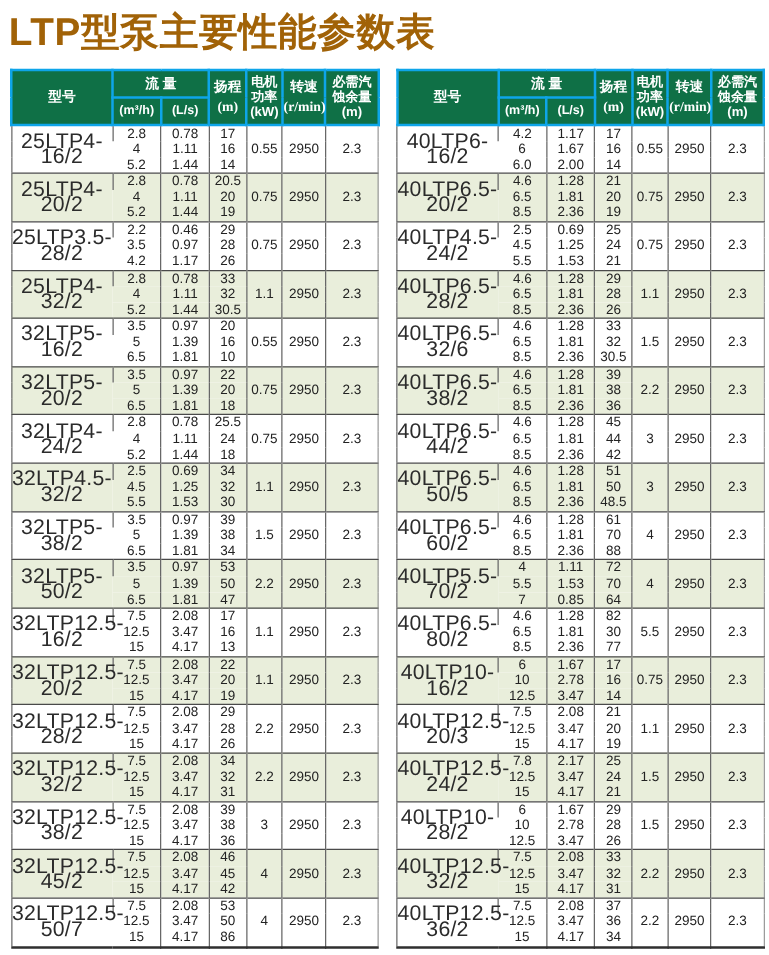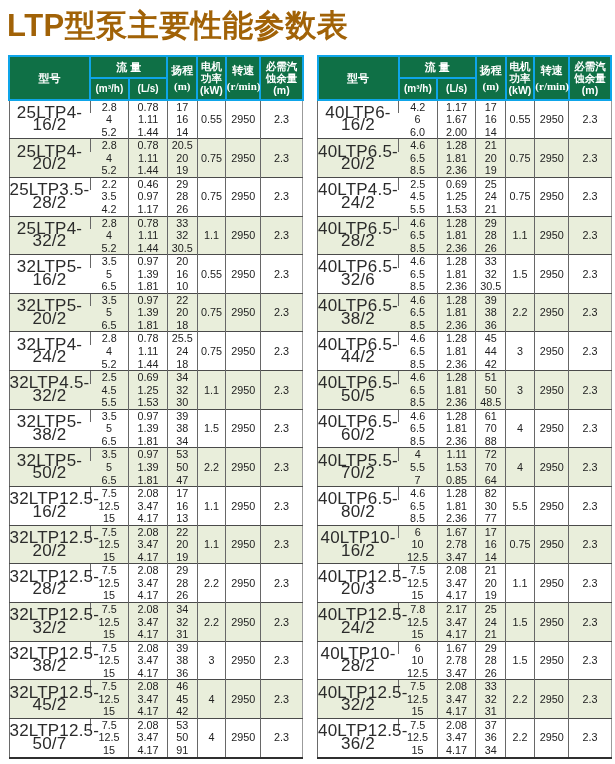--- a/index.html
+++ b/index.html
@@ -395,21 +395,21 @@
               <td rowspan="3">2.3</td>
             </tr>
             <tr>
               <td>12.5</td>
               <td>3.47</td>
               <td>50</td>
             </tr>
             <tr>
               <td>15</td>
               <td>4.17</td>
-              <td>91</td>
+              <td>86</td>
             </tr>
           </tbody>
       </table>
     </div>
 
     <div class="tbl">
       <table>
         <colgroup>
           <col style="width:27.6%">
             <col style="width:13.2%">

